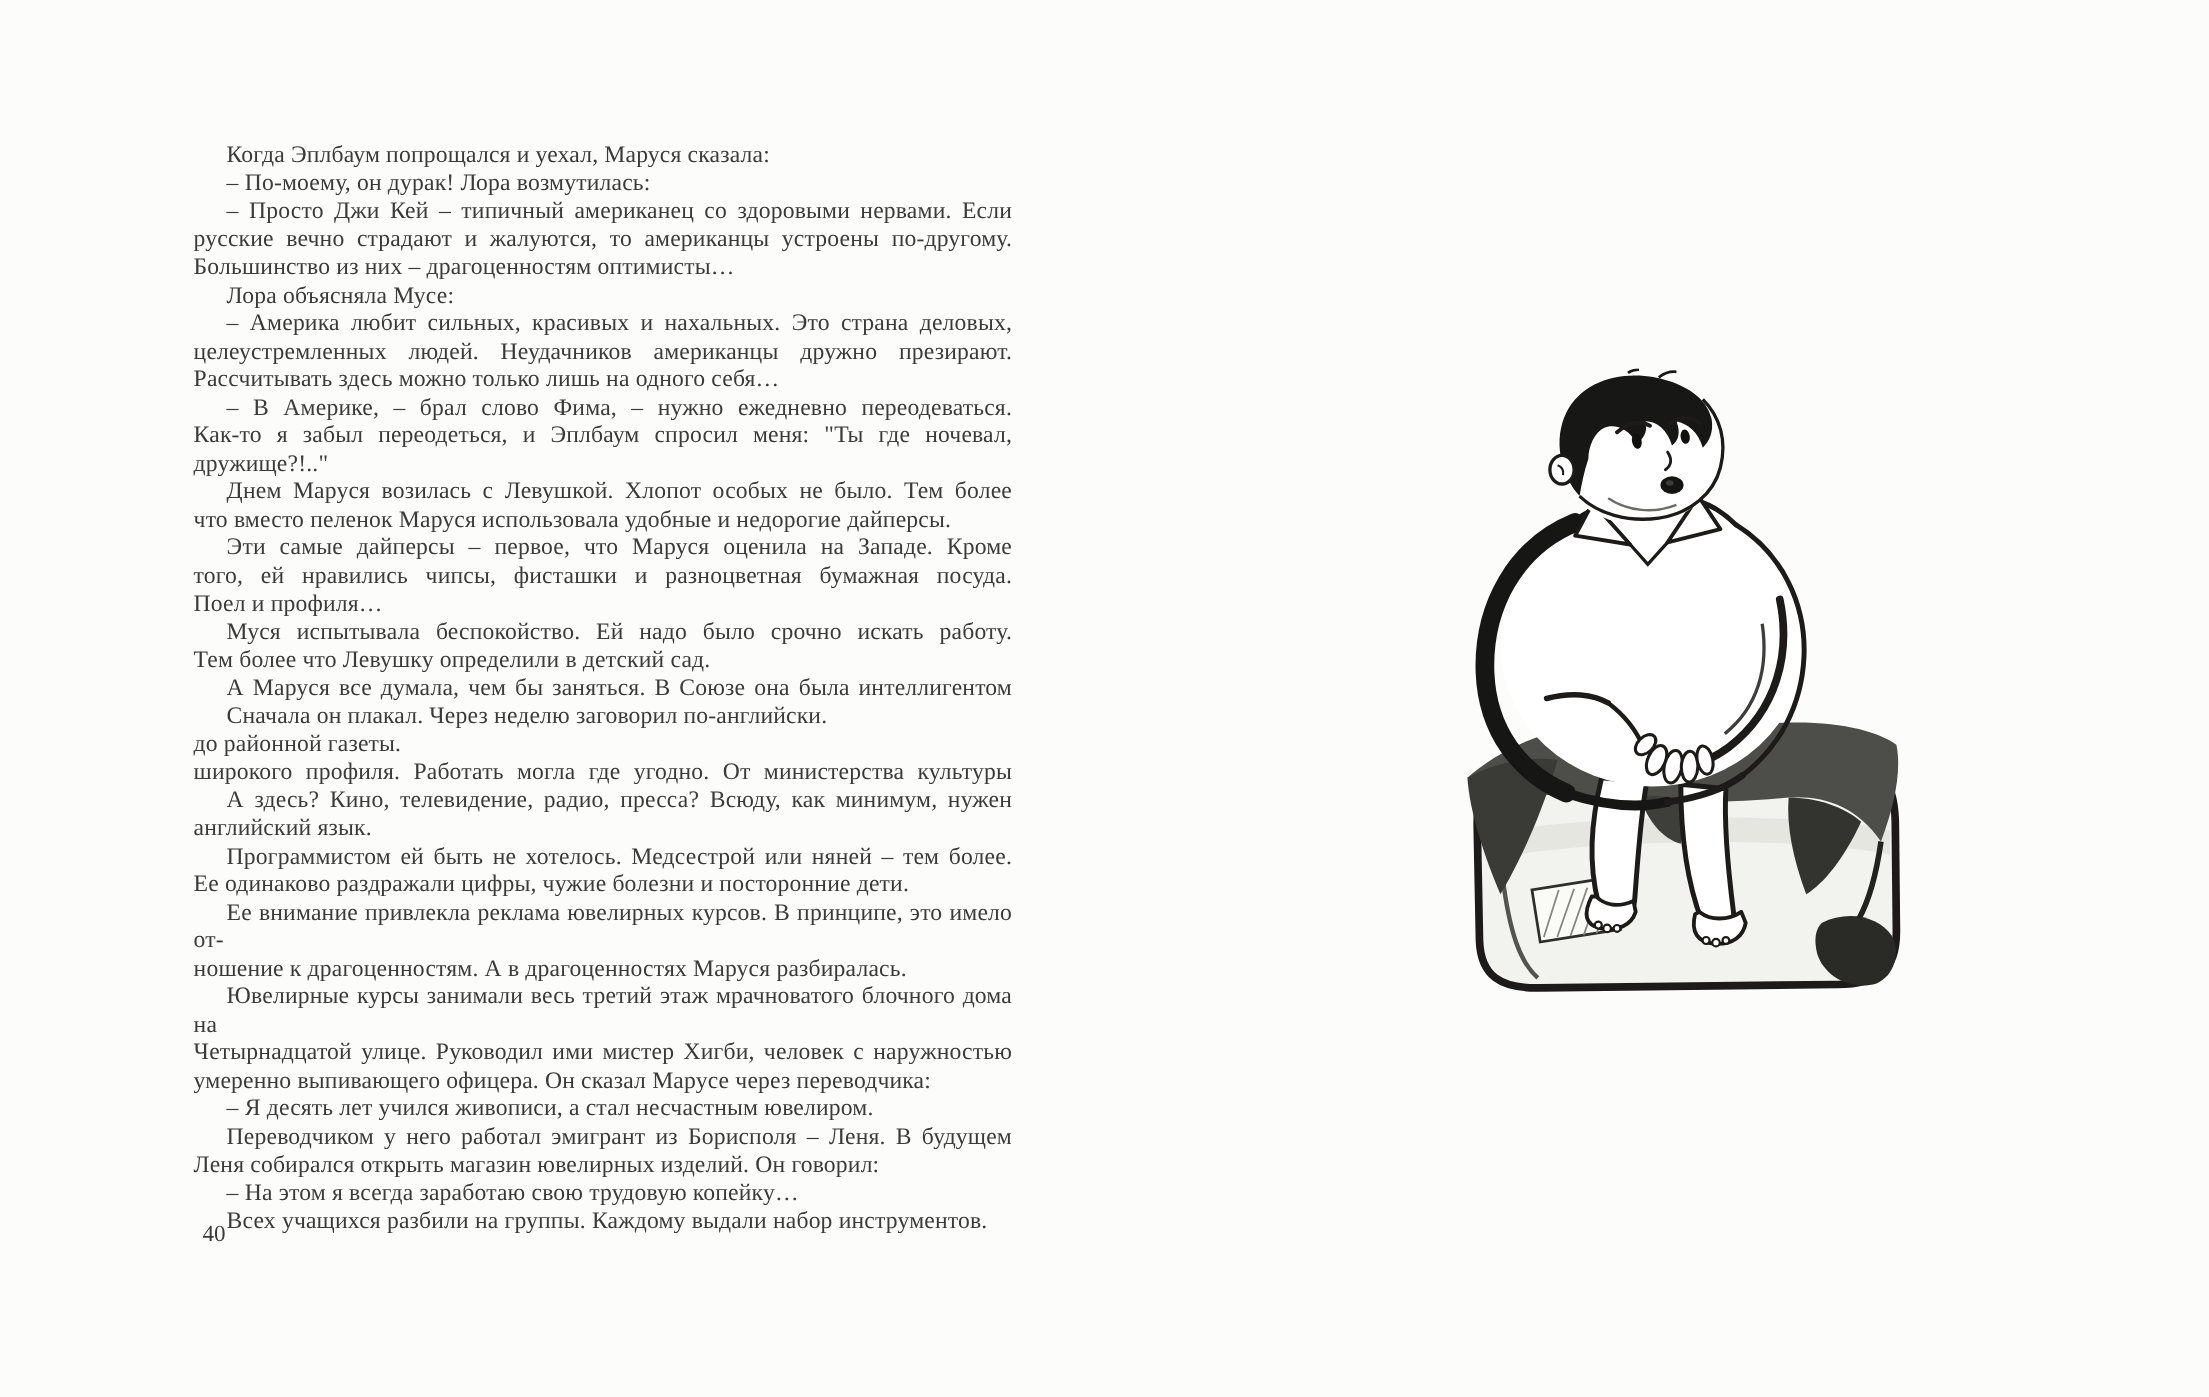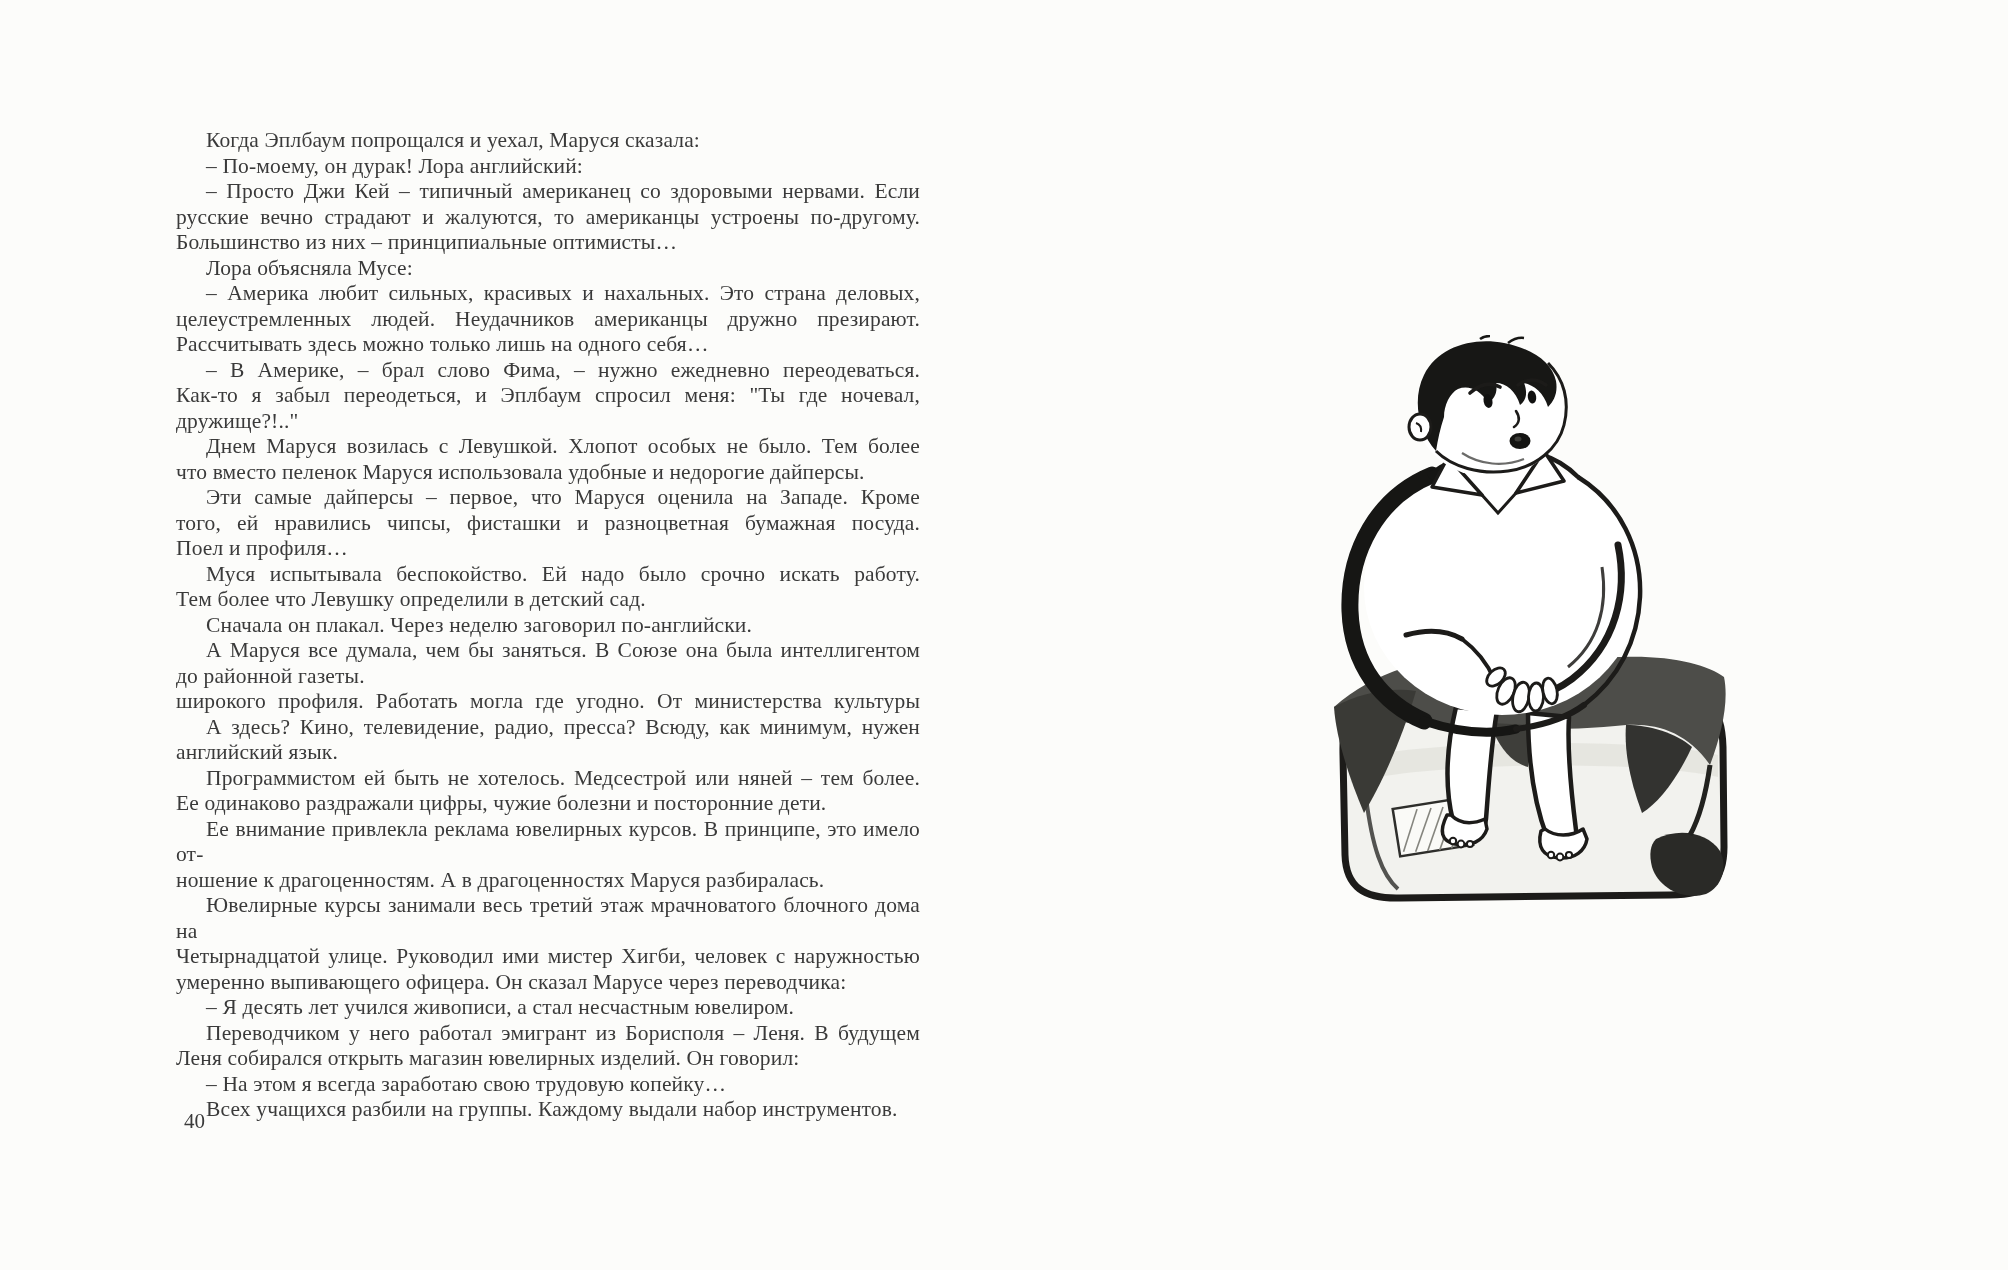--- a/index.html
+++ b/index.html
@@ -43,40 +43,40 @@
     width:515px;height:610px;
   }
 </style>
 </head>
 <body>
 
 <div class="page">
 
   <div class="text-block">
       <div class="line indent last">Когда Эплбаум попрощался и уехал, Маруся сказала:</div>
-      <div class="line indent last">– По-моему, он дурак! Лора английский:</div>
+      <div class="line indent last">– По-моему, он дурак! Лора возмутилась:</div>
       <div class="line indent">– Просто Джи Кей – типичный американец со здоровыми нервами. Если</div>
       <div class="line">русские вечно страдают и жалуются, то американцы устроены по-другому.</div>
-      <div class="line last">Большинство из них – принципиальные оптимисты…</div>
+      <div class="line last">Большинство из них – драгоценностям оптимисты…</div>
       <div class="line indent last">Лора объясняла Мусе:</div>
       <div class="line indent">– Америка любит сильных, красивых и нахальных. Это страна деловых,</div>
       <div class="line">целеустремленных людей. Неудачников американцы дружно презирают.</div>
       <div class="line last">Рассчитывать здесь можно только лишь на одного себя…</div>
       <div class="line indent">– В Америке, – брал слово Фима, – нужно ежедневно переодеваться.</div>
       <div class="line">Как-то я забыл переодеться, и Эплбаум спросил меня: "Ты где ночевал,</div>
       <div class="line last">дружище?!.."</div>
       <div class="line indent">Днем Маруся возилась с Левушкой. Хлопот особых не было. Тем более</div>
       <div class="line last">что вместо пеленок Маруся использовала удобные и недорогие дайперсы.</div>
       <div class="line indent">Эти самые дайперсы – первое, что Маруся оценила на Западе. Кроме</div>
       <div class="line">того, ей нравились чипсы, фисташки и разноцветная бумажная посуда.</div>
       <div class="line last">Поел и профиля…</div>
       <div class="line indent">Муся испытывала беспокойство. Ей надо было срочно искать работу.</div>
       <div class="line last">Тем более что Левушку определили в детский сад.</div>
+      <div class="line indent">А Маруся все думала, чем бы заняться. В Союзе она была интеллигентом</div>
       <div class="line indent last">Сначала он плакал. Через неделю заговорил по-английски.</div>
-      <div class="line indent">А Маруся все думала, чем бы заняться. В Союзе она была интеллигентом</div>
       <div class="line last">до районной газеты.</div>
       <div class="line">широкого профиля. Работать могла где угодно. От министерства культуры</div>
       <div class="line indent">А здесь? Кино, телевидение, радио, пресса? Всюду, как минимум, нужен</div>
       <div class="line last">английский язык.</div>
       <div class="line indent">Программистом ей быть не хотелось. Медсестрой или няней – тем более.</div>
       <div class="line last">Ее одинаково раздражали цифры, чужие болезни и посторонние дети.</div>
       <div class="line indent">Ее внимание привлекла реклама ювелирных курсов. В принципе, это имело от-</div>
       <div class="line last">ношение к драгоценностям. А в драгоценностях Маруся разбиралась.</div>
       <div class="line indent">Ювелирные курсы занимали весь третий этаж мрачноватого блочного дома на</div>
       <div class="line">Четырнадцатой улице. Руководил ими мистер Хигби, человек с наружностью</div>

